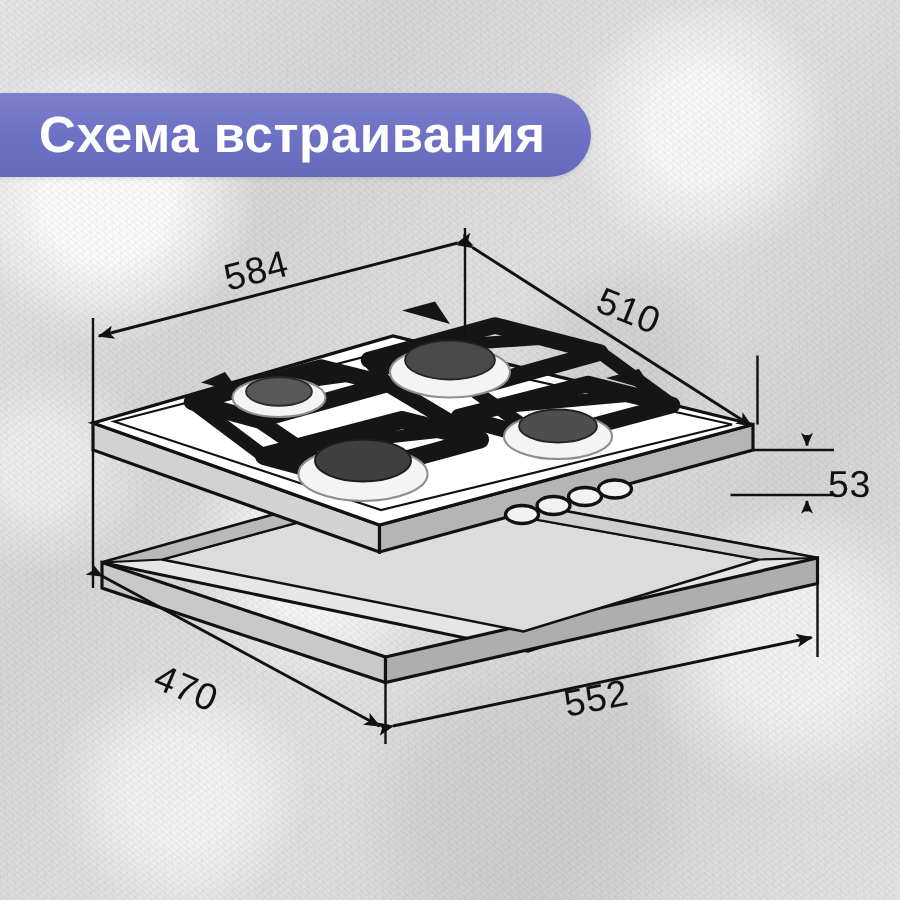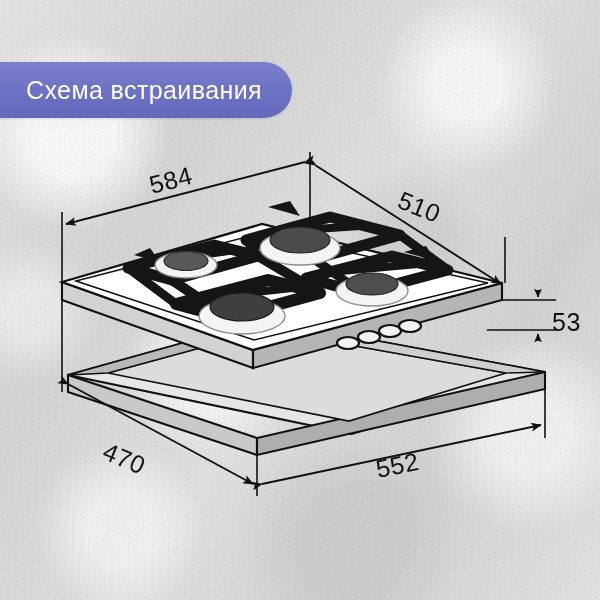--- a/index.html
+++ b/index.html
@@ -45,22 +45,22 @@
     left: -26px; top: 62px;
     height: 56px;
     padding: 0 30px 0 52px;
     display: flex; align-items: center;
     background: linear-gradient(180deg, #7b7fcc 0%, #6e72c4 50%, #6569bb 100%);
     border-radius: 28px;
     box-shadow: 0 1px 3px rgba(0,0,0,0.12);
   }
   #badge-text {
     color: #ffffff;
-    font-size: 25px;
-    font-weight: normal;
+    font-size: 34px;
+    font-weight: bold;
     letter-spacing: 0.4px;
     white-space: nowrap;
   }
   #drawing { position: absolute; left: 0; top: 0; }
   .dim-label {
     font-family: "Liberation Sans", sans-serif;
     font-size: 25px;
     fill: #111111;
     letter-spacing: 0.5px;
   }

